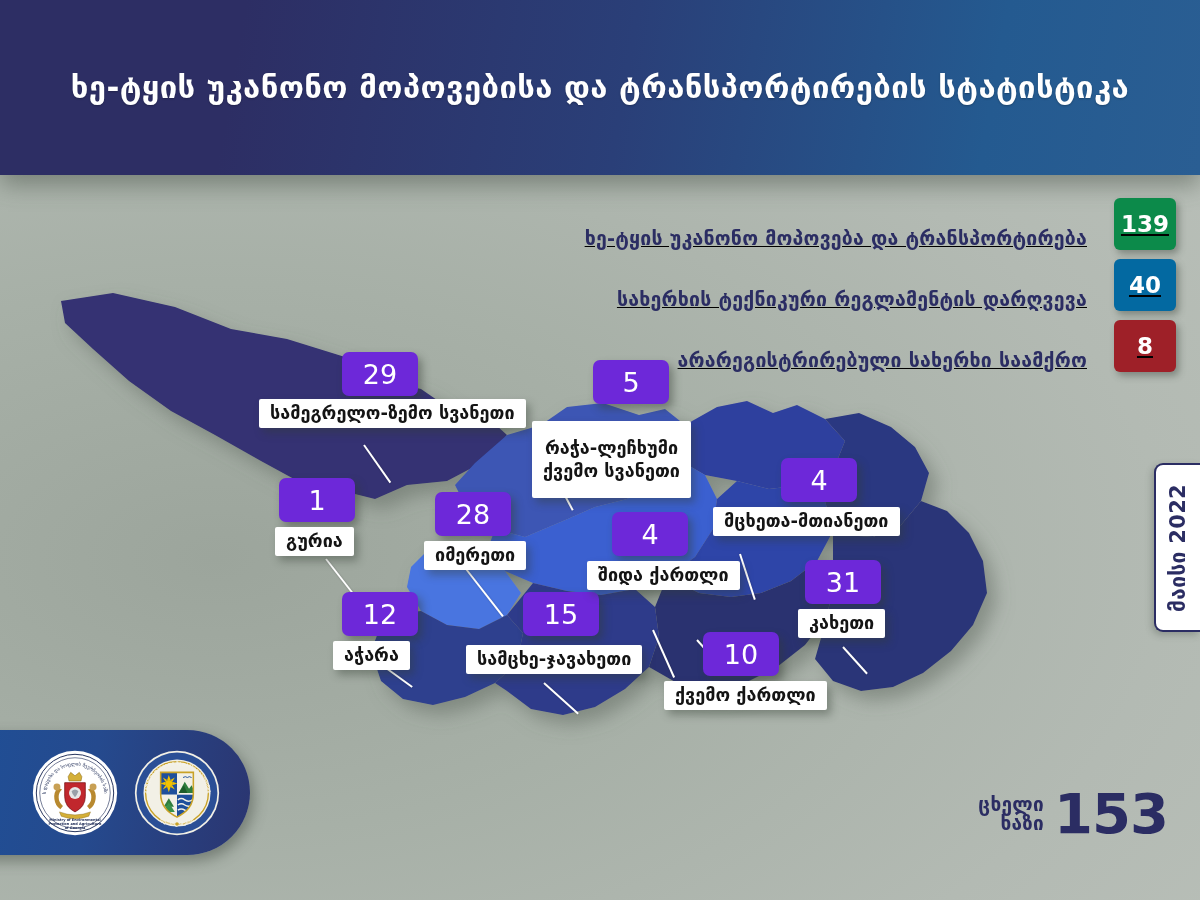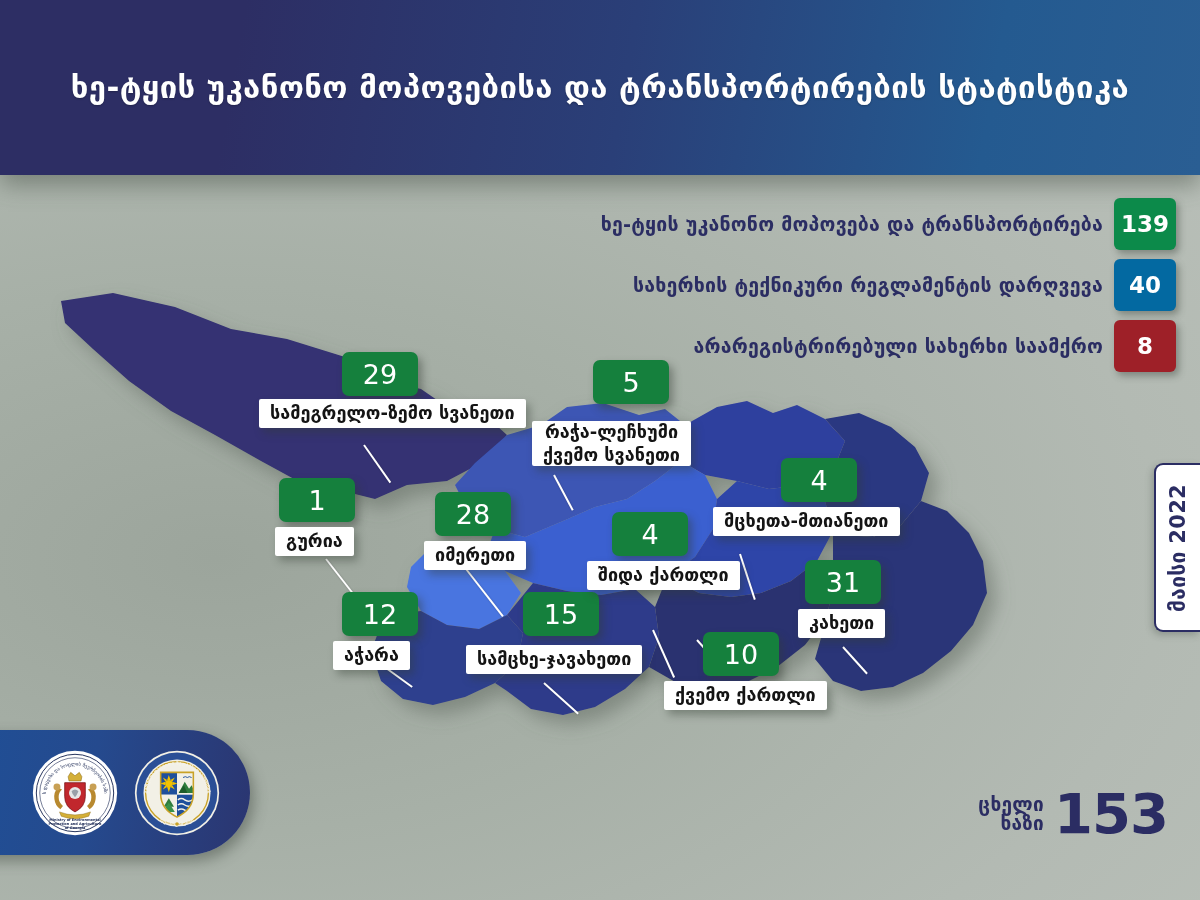--- a/index.html
+++ b/index.html
@@ -29,50 +29,50 @@
     margin:16px;color:#fff;font-weight:700;letter-spacing:.4px;
     font-size:31px;line-height:1;text-align:center;white-space:nowrap;
     text-shadow:0 1px 2px rgba(0,0,0,.25);
   }
 
   
   .legend{
     position:absolute;right:24px;top:198px;z-index:7;
     display:flex;flex-direction:column;gap:9px;align-items:flex-end;
   }
-  .legend-row{display:flex;align-items:center;gap:11px;}
+  .legend-row{display:flex;align-items:flex-end;gap:27px;text-decoration:underline;}
   .legend-label{
     color:#2b2d63;font-size:19.5px;font-weight:700;white-space:nowrap;letter-spacing:.2px;
     text-align:right;
   }
   .legend-badge{
     width:62px;height:52px;border-radius:6px;
     display:flex;align-items:center;justify-content:center;
     color:#fff;font-size:23px;font-weight:700;line-height:1;
     box-shadow:3px 4px 7px rgba(55,65,55,.42);
   }
 
   
   .map-wrap{position:absolute;left:55px;top:285px;width:970px;height:470px;z-index:2;}
   .map-wrap svg{display:block;width:970px;height:470px;overflow:visible;}
 
   
   .marker{position:absolute;z-index:5;}
   .num-chip{
     min-width:56px;height:44px;padding:0 10px;border-radius:7px;
-    background:#15803d;color:#fff;font-size:27px;font-weight:400;
+    background:#6d28d9;color:#fff;font-size:27px;font-weight:400;
     display:flex;align-items:center;justify-content:center;line-height:1;
     box-shadow:4px 5px 8px rgba(50,60,50,.45);
   }
   .name-chip{
     background:#fff;border-radius:2px;padding:3px 11px;
     color:#141414;font-size:18px;font-weight:700;white-space:nowrap;line-height:1.25;
     box-shadow:4px 5px 8px rgba(50,60,50,.40);text-align:center;
   }
-  .name-chip.two{padding:0 11px;}
+  .name-chip.two{padding:16px 11px;}
   .leader{position:absolute;z-index:4;background:#ffffff;height:2px;transform-origin:left center;
     box-shadow:0 0 2px rgba(0,0,0,.25);}
 
   
   .month-tab{
     position:absolute;right:0;top:463px;width:44px;height:165px;z-index:7;
     background:#fff;border:2.5px solid #2b2d63;border-right:none;
     border-radius:9px 0 0 9px;
     display:flex;align-items:center;justify-content:center;
     box-shadow:-2px 3px 7px rgba(60,70,60,.3);

